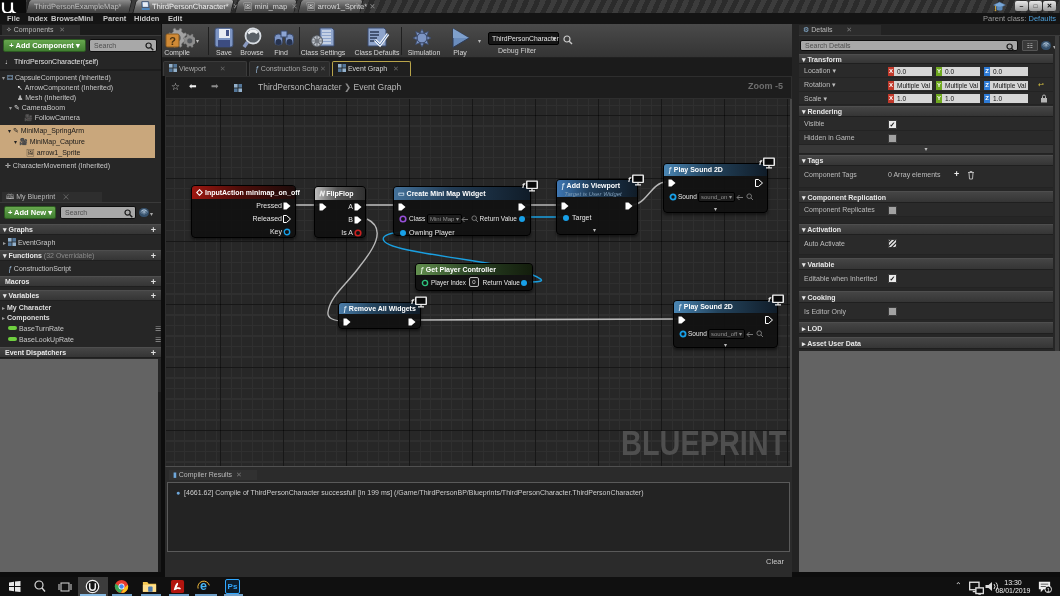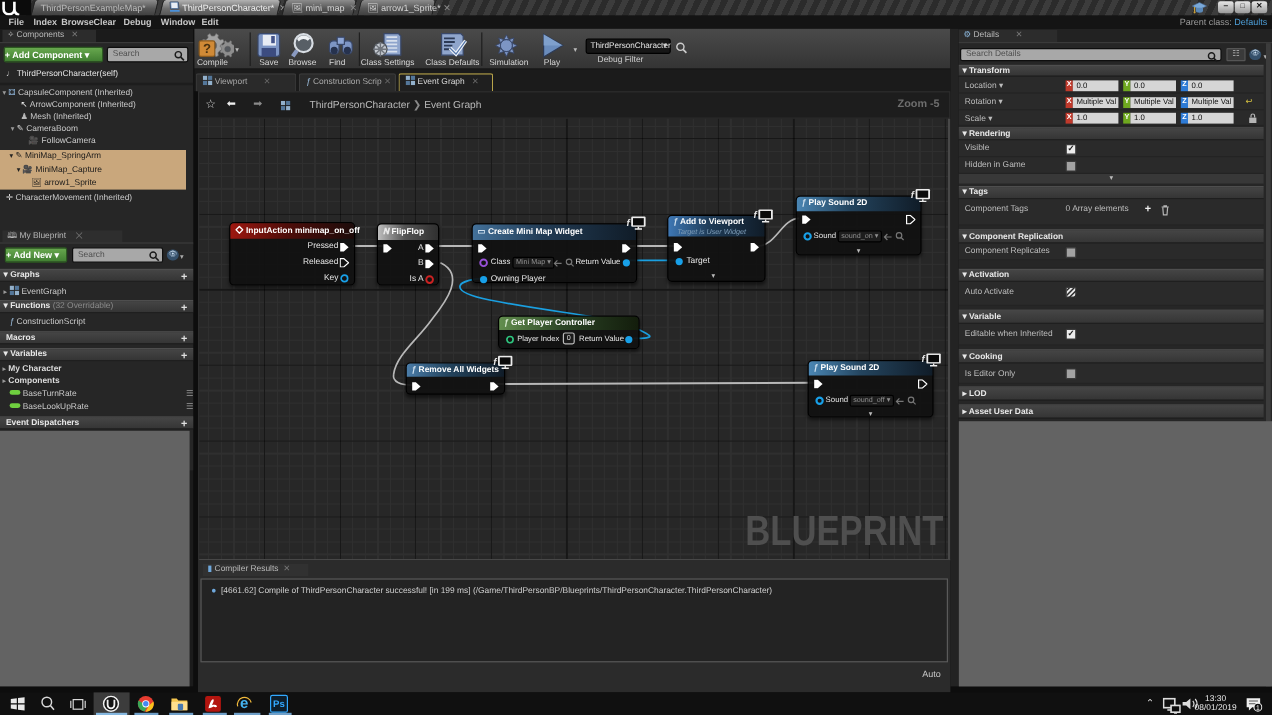--- a/index.html
+++ b/index.html
@@ -18,21 +18,21 @@
   
   #menubar { left:0; top:13px; width:1060px; height:11px; background:#141414;
     color:#c8c8c8; font-size:7.5px; }
   #menubar span.mi { position:absolute; top:1px;font-weight:bold; }
   #parentclass { position:absolute; right:4px; top:1px; font-size:7.5px; color:#9a9a9a; }
   #parentclass b { color:#4e9fd8; font-weight:normal; }
   
   .panel-tab { background:#2c2c2c; color:#b9b9b9; font-size:7px; height:10px;
     line-height:10px; padding:0 4px; }
   .greenbtn { background:linear-gradient(#67a74e,#417f32); border:1px solid #2c5a21;
-    border-radius:2px; color:#fff; font-size:7.5px; font-weight:bold; text-align:left; }
+    border-radius:2px; color:#fff; font-size:7.5px; font-weight:bold; text-align:center; }
   .searchbox { background:#a8a8a8; border:1px solid #0e0e0e; border-radius:2px;
     color:#4f4f4f; font-size:7px; }
   .shead { background:linear-gradient(#454545,#353535); color:#e8e8e8; font-weight:bold;
     font-size:7px; border-top:1px solid #4e4e4e; border-bottom:1px solid #1f1f1f; }
   .trow { white-space:nowrap; height:10px; line-height:10px; }
   .tri { color:#9a9a9a; font-size:6px; }
   .plus { position:absolute; right:5px; top:0; color:#e0e0e0; font-size:9px; font-weight:bold; }
   .pill { display:inline-block; width:9px; height:4px; background:#6fcf3f; border-radius:2px;
     margin-bottom:1px; }
   .cey { position:absolute; left:147px; color:#9a9a9a; font-size:7px; }
@@ -110,23 +110,23 @@
   <div class="abs" style="right:18px; top:1px; width:13px; height:10px; background:linear-gradient(#e8e8e8,#9a9a9a); border-radius:2px; color:#111; font-size:6px; line-height:10px; text-align:center; font-weight:bold;">□</div>
   <div class="abs" style="right:4px; top:1px; width:13px; height:10px; background:linear-gradient(#e8e8e8,#9a9a9a); border-radius:2px; color:#111; font-size:6.5px; line-height:10px; text-align:center; font-weight:bold;">✕</div>
   <div class="abs" id="ue-logo"><svg width="24" height="13" viewBox="0 0 24 13">
       <path d="M3 1.5 v6 a4.5 4.5 0 0 0 9 0 v-6 M12 7.5 q0 4 4 5" stroke="#fff" stroke-width="2.2" fill="none"></path>
     </svg></div>
 
   <div class="abs" id="menubar">
     <span class="mi" style="left:7px">File</span>
     <span class="mi" style="left:28px">Index</span>
     <span class="mi" style="left:51px">Browse</span>
-    <span class="mi" style="left:78px">Clear</span>
-    <span class="mi" style="left:103px">Debug</span>
-    <span class="mi" style="left:134px">Window</span>
+    <span class="mi" style="left:78px">Mini</span>
+    <span class="mi" style="left:103px">Parent</span>
+    <span class="mi" style="left:134px">Hidden</span>
     <span class="mi" style="left:168px">Edit</span>
     <span id="parentclass">Parent class: <b>Defaults</b></span>
   </div>
   <div class="abs" id="leftpanel" style="left:0; top:24px; width:161px; height:548px; background:#1b1b1b;">
     <div class="abs panel-tab" style="left:2px; top:1px; width:78px;">✧ Components&nbsp;&nbsp;&nbsp;<span style="color:#777">✕</span></div>
     <div class="abs" style="left:0; top:11px; width:161px; height:169px; background:#262626; border-top:1px solid #3a3a3a;"></div>
     <div class="abs greenbtn" style="left:3px; top:15px; width:83px; height:13px; line-height:12px;">+ Add Component ▾</div>
     <div class="abs searchbox" style="left:89px; top:15px; width:68px; height:13px; line-height:12px; padding-left:4px;">Search<svg style="position:absolute; right:2px; top:2px;" width="9" height="9">
         <circle cx="3.6" cy="3.6" r="2.6" stroke="#1a1a1a" fill="none" stroke-width="1.2"></circle>
         <path d="M5.6 5.6 L8.3 8.3" stroke="#1a1a1a" stroke-width="1.4"></path>
@@ -471,21 +471,21 @@
         <path d="M10 9 v1.5 M7 10.8 h6" stroke="#ececec" stroke-width="1.2"></path>
       </svg>
     </div>
   </div>
   <div class="abs" style="left:792px; top:24px; width:7px; height:548px; background:#232323;"></div>
   <div class="abs" id="compiler" style="left:165px; top:467px; width:627px; height:110px; background:#2b2b2b;">
     <div class="panel-tab" style="position:absolute; left:4px; top:3px; width:88px; background:#313131;"><span style="color:#6fa8dc">▮</span> Compiler Results&nbsp;&nbsp;<span style="color:#777">✕</span></div>
     <div style="position:absolute; left:2px; top:15px; width:623px; height:70px; background:#232323; border:1px solid #5a5a5a;">
       <div style="position:absolute; left:8px; top:6px; font-size:7px; color:#cfcfcf;"><span style="color:#6fa8dc">●</span>&nbsp; [4661.62] Compile of ThirdPersonCharacter successful! [in 199 ms] (/Game/ThirdPersonBP/Blueprints/ThirdPersonCharacter.ThirdPersonCharacter)</div>
     </div>
-    <div style="position:absolute; right:8px; top:90px; font-size:7.5px; color:#c9c9c9;">Auto</div>
+    <div style="position:absolute; right:8px; top:90px; font-size:7.5px; color:#c9c9c9;">Clear</div>
   </div>
   <div class="abs" id="rightpanel">
     <div class="abs panel-tab" style="left:0; top:1px; width:82px;"><span style="color:#8ab4d8">⚙</span> Details&nbsp;&nbsp;&nbsp;&nbsp;&nbsp;&nbsp;&nbsp;<span style="color:#777">✕</span></div>
     <div class="abs" style="left:0; top:11px; width:261px; height:537px; background:#262626; border-top:1px solid #3a3a3a;"></div>
     <div class="abs searchbox" style="left:1px; top:16px; width:218px; height:11px; line-height:10px; padding-left:4px;">Search Details<svg style="position:absolute; right:2px; top:2px;" width="9" height="9">
         <circle cx="3.6" cy="3.6" r="2.6" stroke="#1a1a1a" fill="none" stroke-width="1.2"></circle>
         <path d="M5.6 5.6 L8.3 8.3" stroke="#1a1a1a" stroke-width="1.4"></path>
       </svg></div>
     <div class="abs" style="left:223px; top:16px; width:16px; height:11px; background:#3a3a3a; border:1px solid #555; border-radius:1px; color:#bbb; font-size:7px; text-align:center; line-height:10px;">☷</div>
     <div class="abs" style="left:242px; top:17px; width:10px; height:9px; background:#35506b; border-radius:5px; color:#cfe3f5; font-size:6px; text-align:center; line-height:9px;">👁</div>

